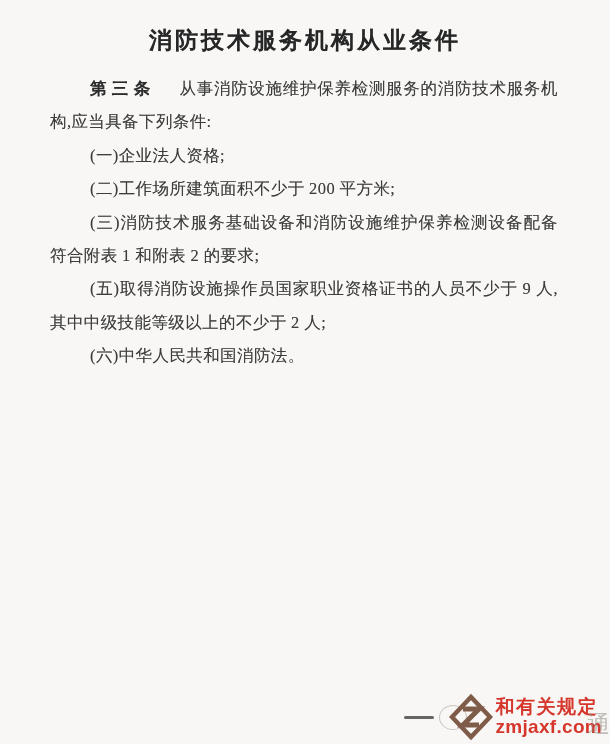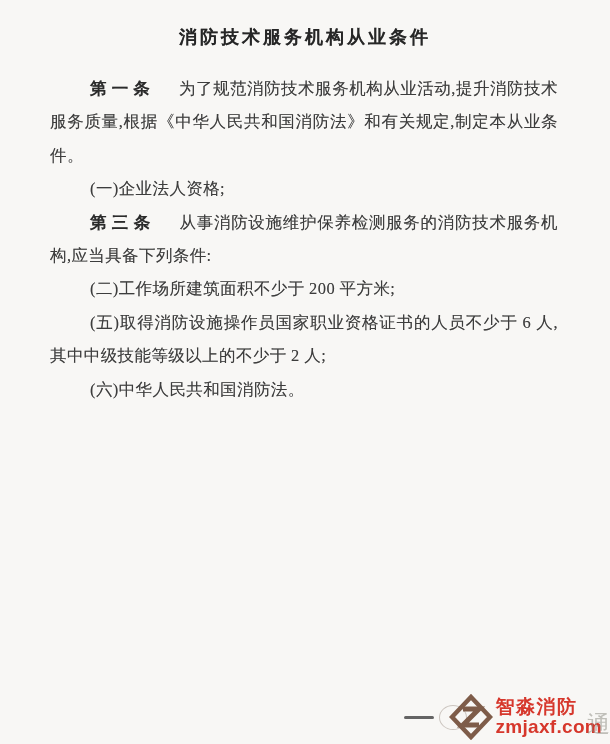--- a/index.html
+++ b/index.html
@@ -13,21 +13,21 @@
     height: 744px;
     margin: 0 auto;
     background: #f8f7f5;
     overflow: hidden;
     font-family: "Liberation Serif", "DejaVu Serif", serif;
     color: #3d3d3d;
   }
   .doc-title {
     margin-top: 25px;
     text-align: center;
-    font-size: 18px;
+    font-size: 23px;
     font-weight: 700;
     letter-spacing: 3px;
     color: #262626;
     text-shadow: 0 0 0.5px rgba(40,40,40,.55);
   }
   .doc-body {
     position: absolute;
     left: 50px;
     right: 52px;
     top: 72px;
@@ -109,35 +109,35 @@
   }
 </style>
 </head>
 <body>
 
 <div class="page">
 
   <div class="doc-title">消防技术服务机构从业条件</div>
 
   <div class="doc-body">
-    <p><span class="clause">第一条</span><span>为了规范消防技术服务机构从业活动,提升消防技术服务质量,根据《中华人民共和国消防法》和有关规定,制定本从业条件。</span></p>
+    <p><span class="clause">第三条</span><span>从事消防设施维护保养检测服务的消防技术服务机构,应当具备下列条件:</span></p>
     <p><span class="clause"></span><span>(一)企业法人资格;</span></p>
-    <p><span class="clause">第三条</span><span>从事消防设施维护保养检测服务的消防技术服务机构,应当具备下列条件:</span></p>
     <p><span class="clause"></span><span>(二)工作场所建筑面积不少于 200 平方米;</span></p>
-    <p><span class="clause"></span><span>(五)取得消防设施操作员国家职业资格证书的人员不少于 6 人,其中中级技能等级以上的不少于 2 人;</span></p>
+    <p><span class="clause"></span><span>(三)消防技术服务基础设备和消防设施维护保养检测设备配备符合附表 1 和附表 2 的要求;</span></p>
+    <p><span class="clause"></span><span>(五)取得消防设施操作员国家职业资格证书的人员不少于 9 人,其中中级技能等级以上的不少于 2 人;</span></p>
     <p><span class="clause"></span><span>(六)中华人民共和国消防法。</span></p>
   </div>
 
   <div class="watermark">
     <span class="wm-dash"></span>
     <span class="wm-circle"></span>
     <svg class="wm-logo" width="44" height="46" viewBox="0 0 44 46">
       <polygon points="22,3 41,23 22,43 3,23" fill="none" stroke="#7e5c49" stroke-width="4.5"></polygon>
       <path d="M14 15 H30 L14 31 H30" fill="none" stroke="#7e5c49" stroke-width="5"></path>
     </svg>
     <div class="wm-text">
-      <div class="wm-brand" style="color:#d6372c">智淼消防</div>
+      <div class="wm-brand" style="color:#d6372c">和有关规定</div>
       <div class="wm-url" style="color:#d6372c">zmjaxf.com</div>
       <span class="wm-ghost">通</span>
     </div>
   </div>
 
 </div>
 
 </body></html>

